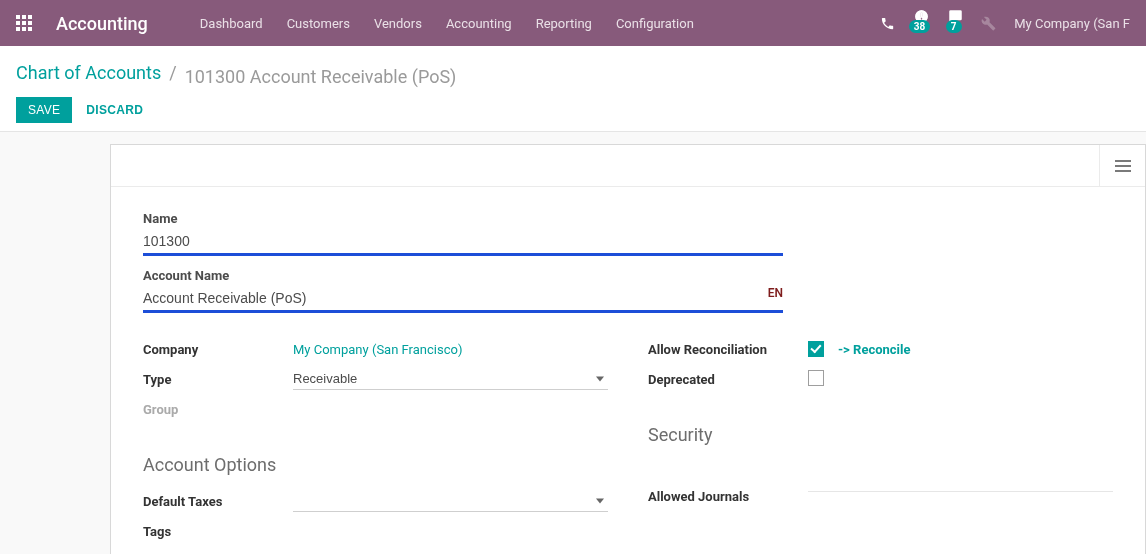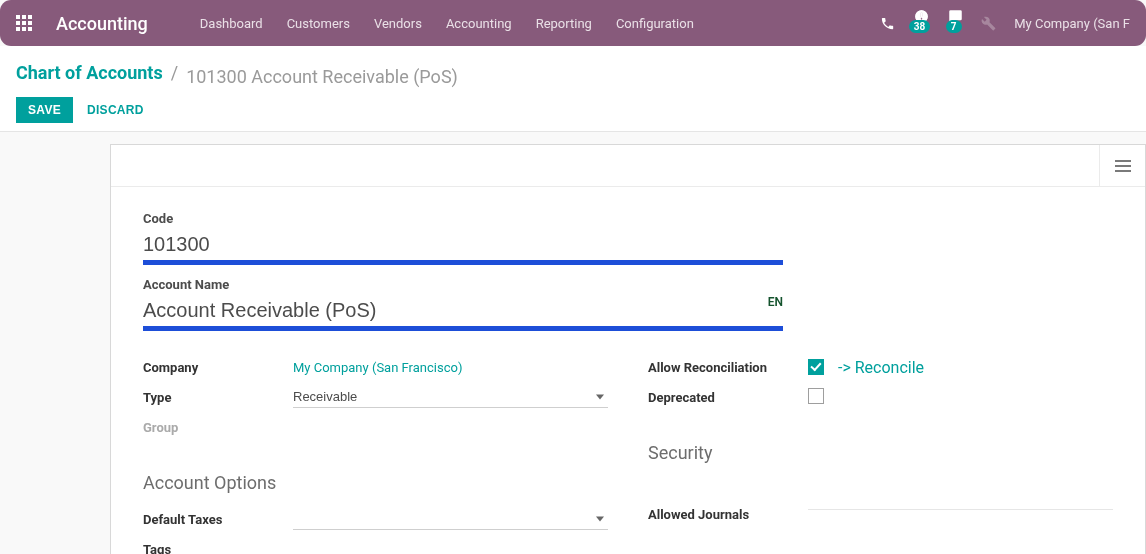--- a/index.html
+++ b/index.html
@@ -13,21 +13,20 @@
     overflow: hidden;
   }
   
   .topnav {
     background: #875a7b;
     height: 46px;
     display: flex;
     align-items: center;
     color: #fff;
     padding: 0 16px;
-    border-radius: 11px;
   }
   .apps-icon {
     width: 16px; height: 16px;
     display: grid;
     grid-template-columns: repeat(3, 4px);
     grid-template-rows: repeat(3, 4px);
     gap: 2px;
     margin-right: 24px;
   }
   .apps-icon span { background: #fff; width: 4px; height: 4px; display: block; }
@@ -78,28 +77,28 @@
     padding: 12px 16px 8px;
     border-bottom: 1px solid #e5e5e5;
   }
   .breadcrumb {
     font-size: 18px;
     display: flex;
     align-items: center;
     gap: 8px;
     margin-bottom: 10px;
   }
-  .bc-link { color: #00a09d; cursor: pointer; font-weight: bold; }
+  .bc-link { color: #00a09d; cursor: pointer; }
   .bc-sep { color: #9a9a9a; }
   .bc-current { color: #9a9a9a; margin-top: 8px; }
   .btns { display: flex; gap: 14px; align-items: center; }
   .btn-save {
     background: #00a09d;
     color: #fff;
-    font-weight: 700;
+    font-weight: 400;
     border: none;
     padding: 6px 12px;
     font-size: 12px;
     cursor: pointer;
     text-transform: uppercase;
     letter-spacing: .3px;
   }
   .btn-discard {
     color: #00a09d;
     background: none;
@@ -145,33 +144,33 @@
   .tf-label {
     font-weight: 700;
     color: #4c4c4c;
     font-size: 13px;
     margin-bottom: 4px;
     display:block;
   }
   .tf-input {
     width: 100%;
     border: none;
-    border-bottom: 5px solid #1d4ed8;
+    border-bottom: 3px solid #1d4ed8;
     padding: 3px 0 4px;
-    font-size: 20px;
+    font-size: 14px;
     color: #4c4c4c;
     outline: none;
     background: transparent;
   }
   .tf-row { position: relative; margin-bottom: 12px; }
   .lang-badge {
     position: absolute;
     right: 0;
     top: 18px;
-    color: #14532d;
+    color: #7f1d1d;
     font-size: 12px;
     font-weight: 600;
     cursor:pointer;
   }
   .cols {
     display: flex;
     gap: 40px;
   }
   .col { flex: 1; }
   .frow {
@@ -227,21 +226,21 @@
     display:inline-flex; align-items:center; justify-content:center;
     cursor:pointer; margin-right:14px;
   }
   .checkbox.checked { background:#00a09d; border-color:#00a09d; }
   .checkbox.checked::after {
     content:""; width:8px; height:4px;
     border-left:2px solid #fff; border-bottom:2px solid #fff;
     transform: rotate(-48deg) translate(1px,-1px);
   }
   .reconcile-link {
-    color:#00a09d; font-size: 16px; cursor:pointer;
+    color:#00a09d; font-size: 13px; cursor:pointer;font-weight:bold;
   }
   .tag-chip {
     display:inline-flex; align-items:center;
     border:1px solid #a7a7a7;
     border-radius: 11px;
     padding: 1px 6px 1px 10px;
     font-size: 12px;
     color:#4c4c4c;
     gap:5px;
   }
@@ -328,21 +327,21 @@
             <span></span>
             <span></span>
             <span></span>
           </div>
       </div>
     </div>
     <div class="sheet-body">
 
       <div class="title-fields">
         <div class="tf-row">
-          <label class="tf-label">Code</label>
+          <label class="tf-label">Name</label>
           <input class="tf-input" value="101300" style="">
         </div>
         <div class="tf-row">
           <label class="tf-label">Account Name</label>
           <input class="tf-input" style="padding-right: 30px;" value="Account Receivable (PoS)">
           <span class="lang-badge">EN</span>
         </div>
       </div>
 
       <div class="cols">

